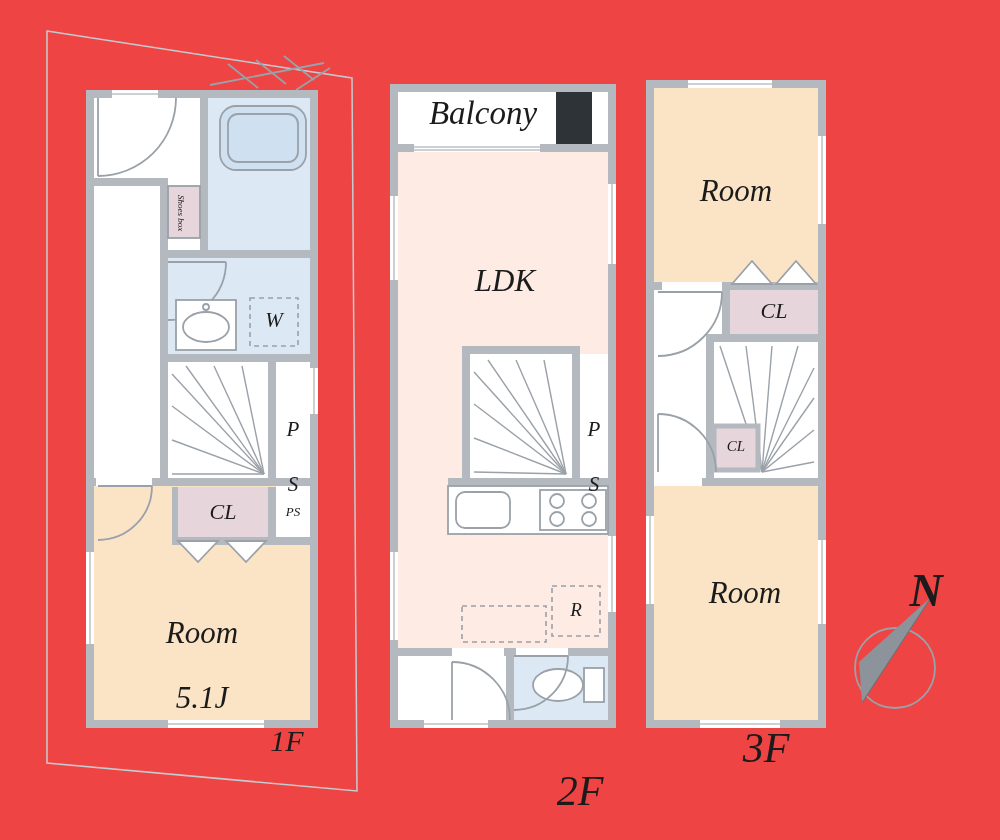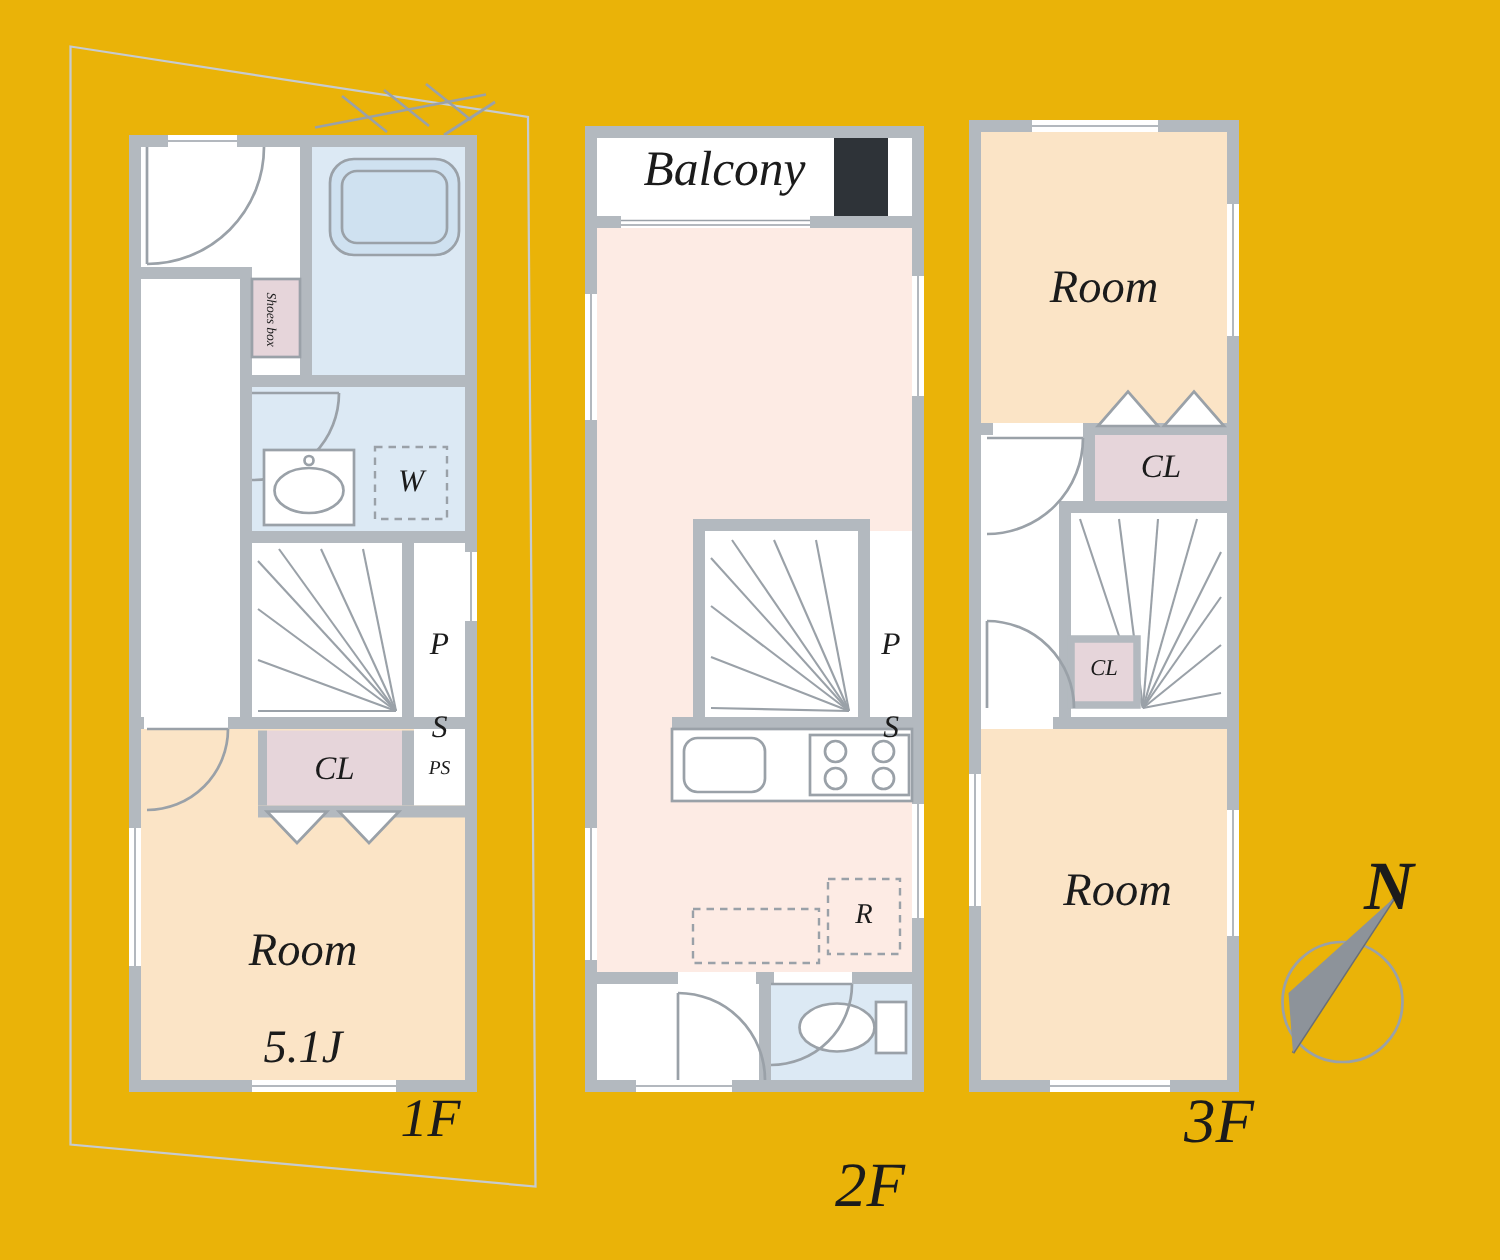--- a/index.html
+++ b/index.html
@@ -1,16 +1,16 @@
 <!DOCTYPE html>
 <html style="--wall: #b3b9bf; --room-peach: #fbe4c6; --room-pink: #fdebe4; --water-blue: #dce9f4; --bath-blue: #cfe1f0; --closet-pink: #e6d5da; --dark-block: #2e3338; --line: #9aa1a8; --boundary: #c6cbd0; --text: #1b1b1b;"><head>
 <meta charset="utf-8">
 <style>
   html,body{margin:0;padding:0;background:#ffffff;}
-  .canvas{position:relative;width:1000px;height:840px;background:#eab308;overflow:hidden;
+  .canvas{position:relative;width:1000px;height:840px;background:#ef4444;overflow:hidden;
           font-family:"Liberation Serif",serif;color:var(--text,#1b1b1b);}
   .canvas svg{position:absolute;left:0;top:0;}
   .wall{fill:var(--wall);}
   .peach{fill:var(--room-peach);}
   .pink{fill:var(--room-pink);}
   .blue{fill:var(--water-blue);}
   .lav{fill:var(--closet-pink);}
   .dark{fill:var(--dark-block);}
   .white{fill:#ffffff;}
   .thin{fill:none;stroke:var(--line);stroke-width:1.8;}
@@ -239,20 +239,21 @@
     <g>
       <circle cx="895" cy="668" r="40" fill="#ffffff" class="thin" stroke-width="2.4"></circle>
       <line class="needle-line" x1="862" y1="702" x2="930" y2="598"></line>
       <polygon class="needle-fill" points="930,598 862,702 859,662"></polygon>
     </g>
   </svg>
 
   <div class="lbl" style="left:398px;top:95px;width:170px;font-size:33px;">Balcony</div>
 
   <div class="lbl" style="left:420px;top:236px;width:170px;font-size:31px;line-height:41px;">
+    <span>LDK</span>
   </div>
 
   <div class="lbl" style="left:112px;top:588px;width:180px;font-size:31px;line-height:41px;">
     <span>Room</span>
     <span>5.1J</span>
   </div>
 
   <div class="lbl" style="left:653px;top:146px;width:166px;font-size:31px;line-height:41px;">
     <span>Room</span>
   </div>
@@ -273,18 +274,18 @@
     <span>P</span>
     <span>S</span>
   </div>
   <div class="lbl" style="left:272px;top:504px;width:42px;font-size:13px;">PS</div>
 
   <div class="lbl" style="left:251px;top:308px;width:46px;font-size:21px;">W</div>
   <div class="lbl" style="left:553px;top:599px;width:46px;font-size:19px;">R</div>
 
   <div class="lbl vert" style="left:176px;top:188px;height:50px;font-size:9px;">Shoes box</div>
 
-  <div class="lbl" style="left:245px;top:724px;width:84px;font-size:36px;">1F</div>
+  <div class="lbl" style="left:245px;top:724px;width:84px;font-size:30px;">1F</div>
   <div class="lbl" style="left:538px;top:724px;width:84px;font-size:42px;margin-top:43px;">2F</div>
-  <div class="lbl" style="left:752px;top:724px;width:84px;font-size:42px;text-align:right;">3F</div>
+  <div class="lbl" style="left:724px;top:724px;width:84px;font-size:42px;">3F</div>
 
   <div class="lbl bold" style="left:894px;top:564px;width:64px;font-size:46px;">N</div>
 </div>
 
 </body></html>

